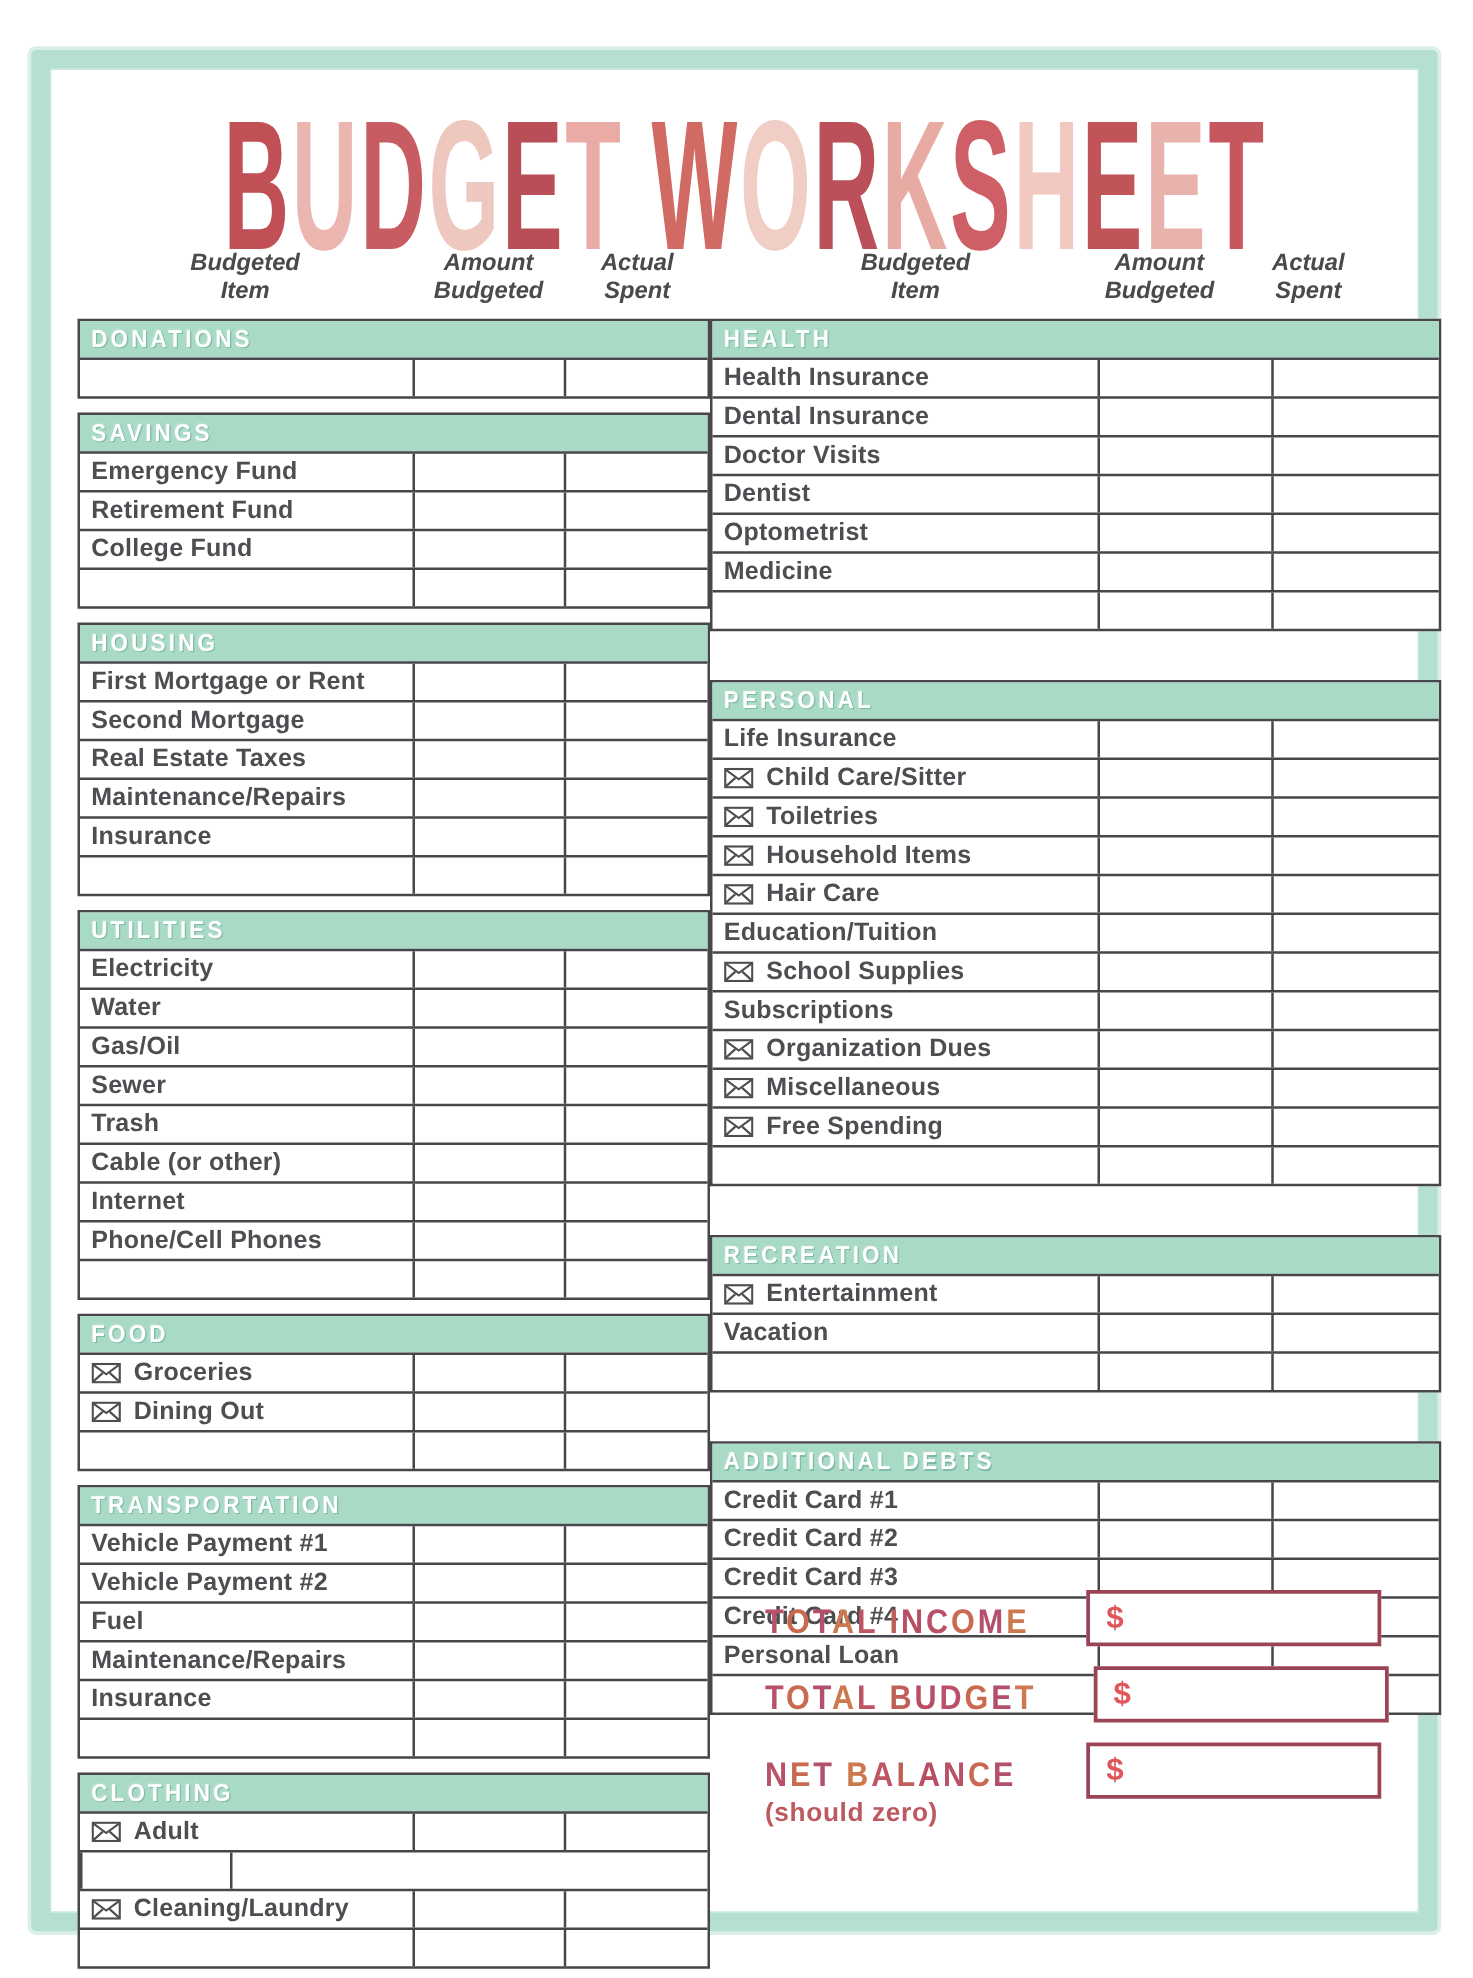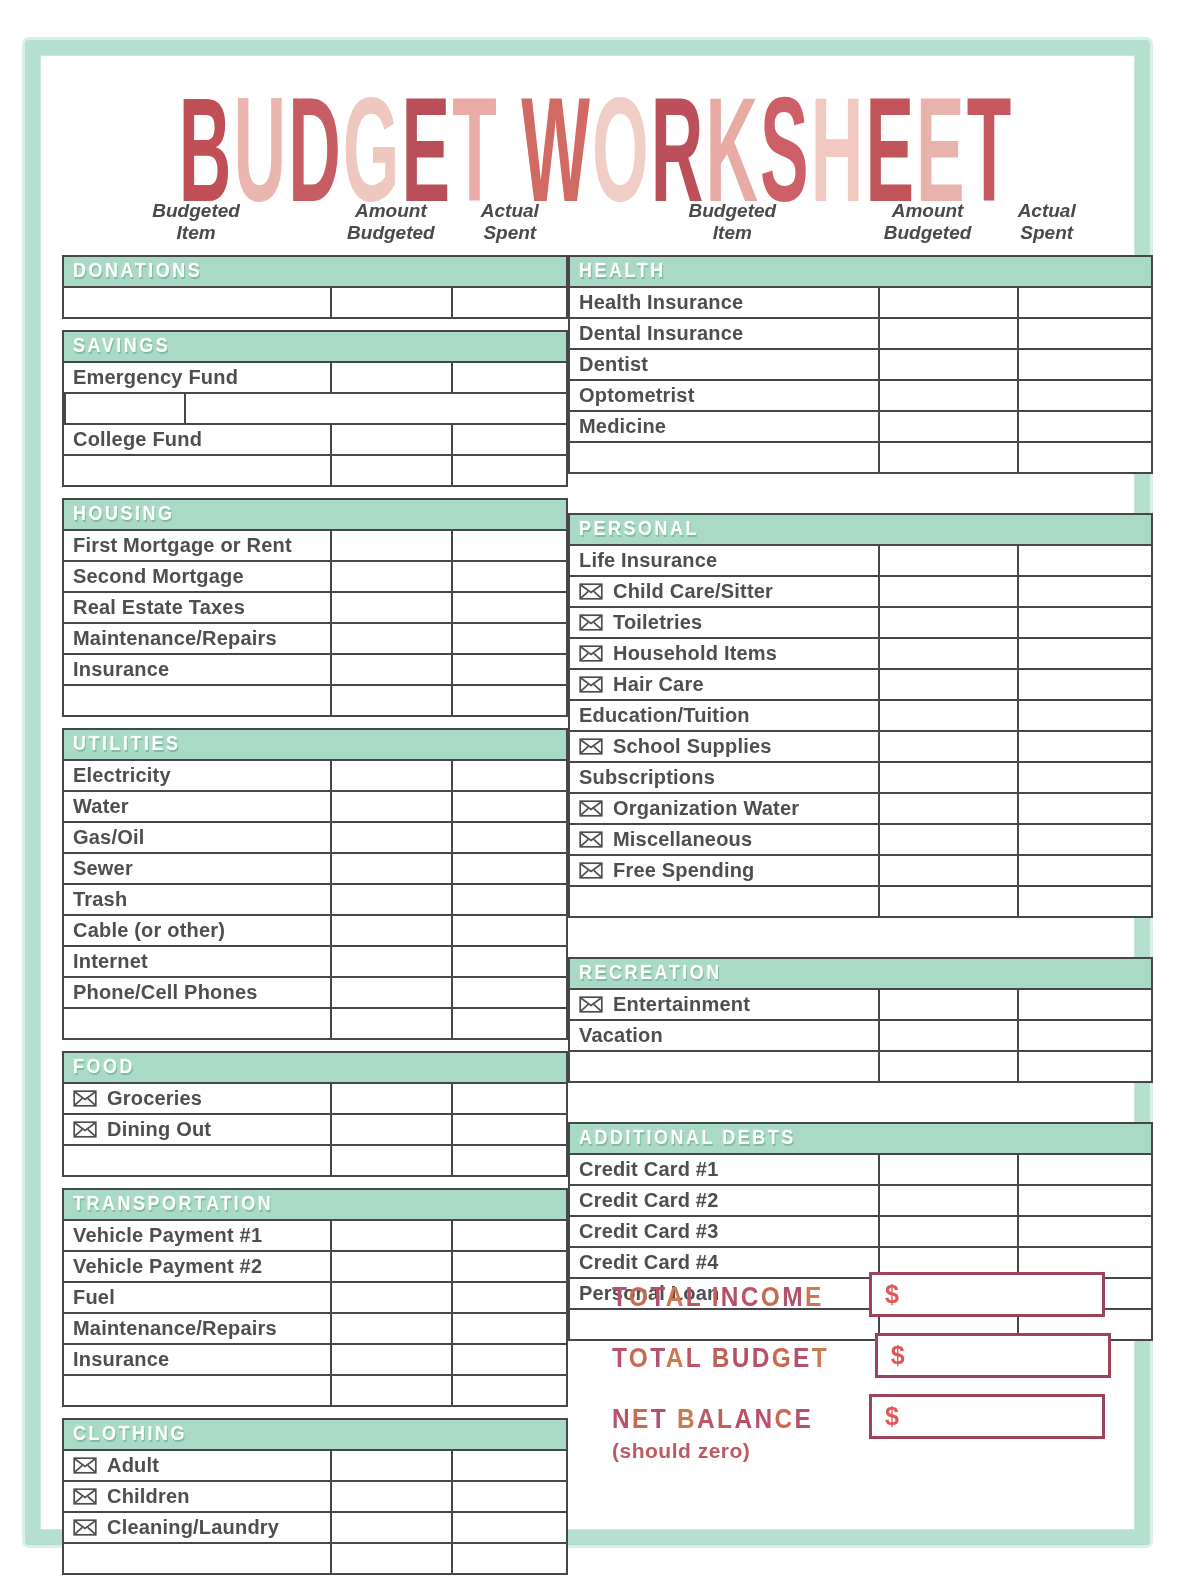--- a/index.html
+++ b/index.html
@@ -121,20 +121,23 @@
         <span class="section-title">SAVINGS</span>
       </div>
       <div class="row">
         <div class="cell label">
           <span>Emergency Fund</span>
         </div>
         <div class="cell amount"></div>
         <div class="cell spent"></div>
       </div>
       <div class="row">
+        <div class="cell label">
+          <span>Retirement Fund</span>
+        </div>
         <div class="cell amount"></div>
         <div class="cell spent"></div>
       </div>
       <div class="row">
         <div class="cell label">
           <span>College Fund</span>
         </div>
         <div class="cell amount"></div>
         <div class="cell spent"></div>
       </div>
@@ -360,30 +363,20 @@
               <path d="M1.5 1.7 L12 9.4 L22.5 1.7" stroke="#4e4e52" stroke-width="1.7" fill="none"></path>
               <path d="M1.5 15.3 L9.3 8.3 M22.5 15.3 L14.7 8.3" stroke="#4e4e52" stroke-width="1.7"></path>
             </svg>
           </span>
           <span>Adult</span>
         </div>
         <div class="cell amount"></div>
         <div class="cell spent"></div>
       </div>
       <div class="row">
-        <div class="cell label">
-          <span class="env">
-            <svg width="24" height="17" viewBox="0 0 24 17" fill="none">
-              <rect x="1.2" y="1.2" width="21.6" height="14.6" stroke="#4e4e52" stroke-width="1.7"></rect>
-              <path d="M1.5 1.7 L12 9.4 L22.5 1.7" stroke="#4e4e52" stroke-width="1.7" fill="none"></path>
-              <path d="M1.5 15.3 L9.3 8.3 M22.5 15.3 L14.7 8.3" stroke="#4e4e52" stroke-width="1.7"></path>
-            </svg>
-          </span>
-          <span>Children</span>
-        </div>
         <div class="cell amount"></div>
         <div class="cell spent"></div>
       </div>
       <div class="row">
         <div class="cell label">
           <span class="env">
             <svg width="24" height="17" viewBox="0 0 24 17" fill="none">
               <rect x="1.2" y="1.2" width="21.6" height="14.6" stroke="#4e4e52" stroke-width="1.7"></rect>
               <path d="M1.5 1.7 L12 9.4 L22.5 1.7" stroke="#4e4e52" stroke-width="1.7" fill="none"></path>
               <path d="M1.5 15.3 L9.3 8.3 M22.5 15.3 L14.7 8.3" stroke="#4e4e52" stroke-width="1.7"></path>
@@ -417,20 +410,27 @@
       </div>
       <div class="row">
         <div class="cell label">
           <span>Dental Insurance</span>
         </div>
         <div class="cell amount"></div>
         <div class="cell spent"></div>
       </div>
       <div class="row">
         <div class="cell label">
+          <span>Doctor Visits</span>
+        </div>
+        <div class="cell amount"></div>
+        <div class="cell spent"></div>
+      </div>
+      <div class="row">
+        <div class="cell label">
           <span>Dentist</span>
         </div>
         <div class="cell amount"></div>
         <div class="cell spent"></div>
       </div>
       <div class="row">
         <div class="cell label">
           <span>Optometrist</span>
         </div>
         <div class="cell amount"></div>
@@ -548,21 +548,21 @@
       </div>
       <div class="row">
         <div class="cell label">
           <span class="env">
             <svg width="24" height="17" viewBox="0 0 24 17" fill="none">
               <rect x="1.2" y="1.2" width="21.6" height="14.6" stroke="#4e4e52" stroke-width="1.7"></rect>
               <path d="M1.5 1.7 L12 9.4 L22.5 1.7" stroke="#4e4e52" stroke-width="1.7" fill="none"></path>
               <path d="M1.5 15.3 L9.3 8.3 M22.5 15.3 L14.7 8.3" stroke="#4e4e52" stroke-width="1.7"></path>
             </svg>
           </span>
-          <span>Organization Water</span>
+          <span>Organization Dues</span>
         </div>
         <div class="cell amount"></div>
         <div class="cell spent"></div>
       </div>
       <div class="row">
         <div class="cell label">
           <span class="env">
             <svg width="24" height="17" viewBox="0 0 24 17" fill="none">
               <rect x="1.2" y="1.2" width="21.6" height="14.6" stroke="#4e4e52" stroke-width="1.7"></rect>
               <path d="M1.5 1.7 L12 9.4 L22.5 1.7" stroke="#4e4e52" stroke-width="1.7" fill="none"></path>

